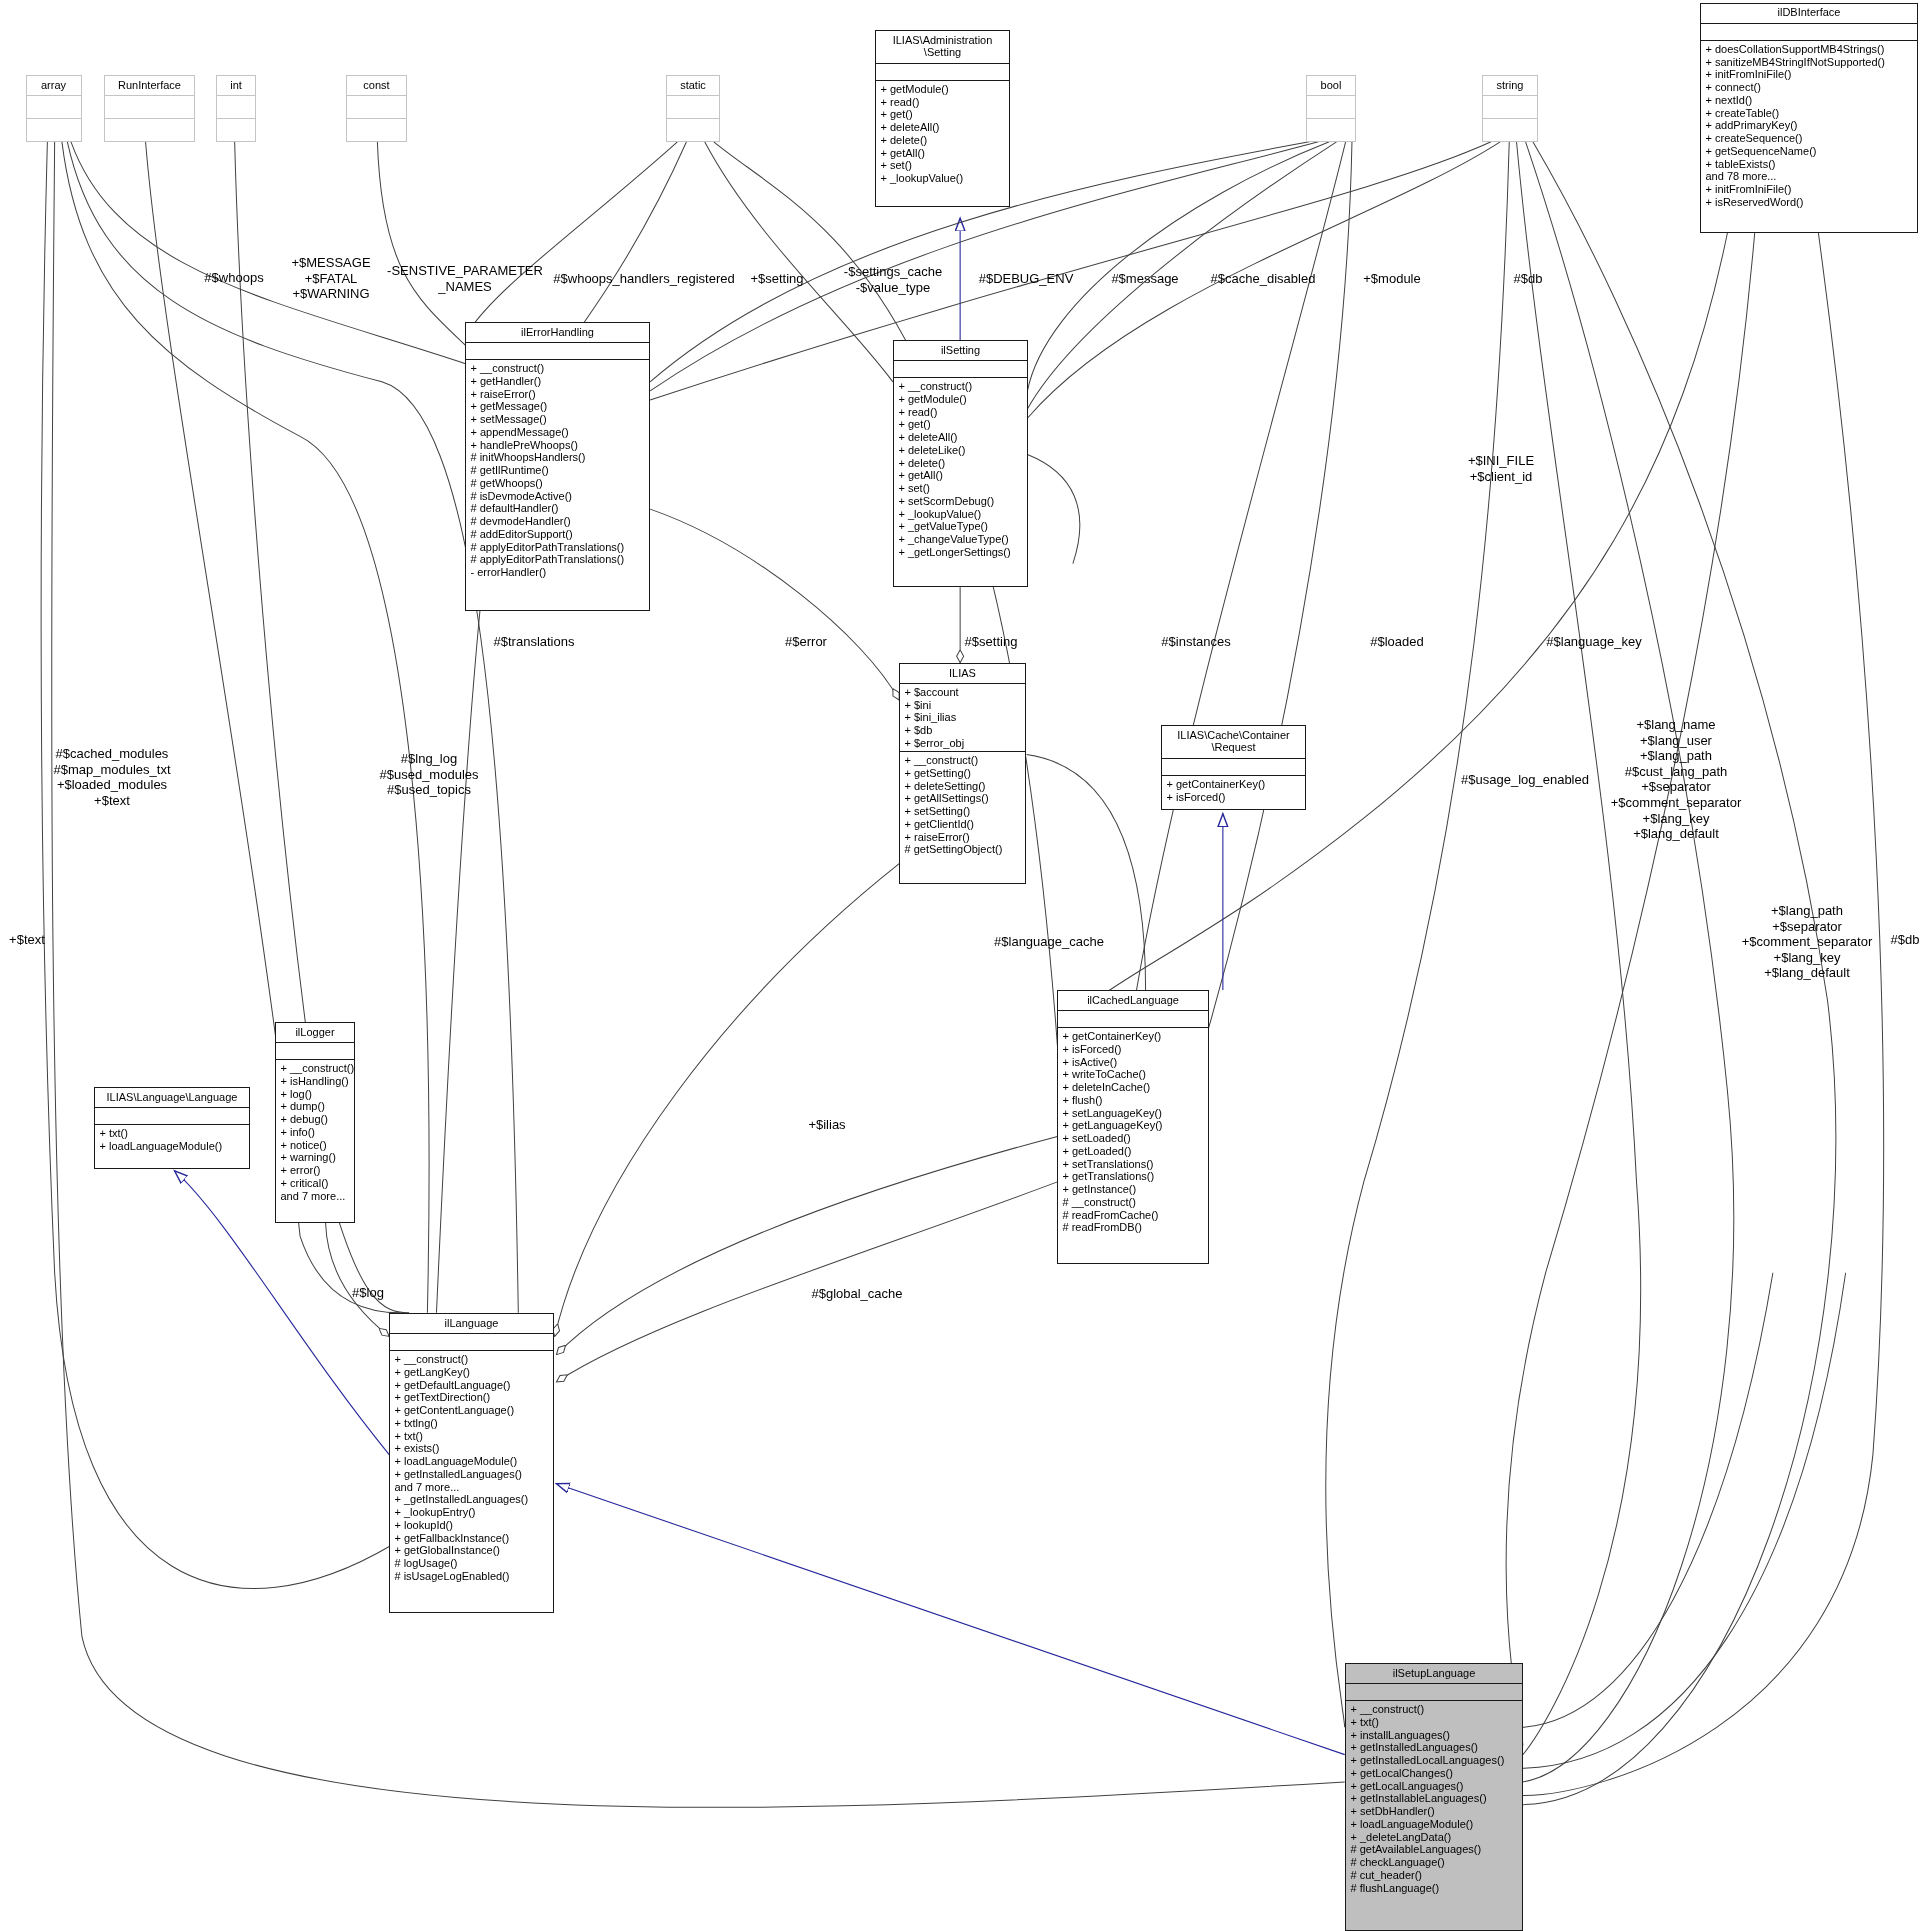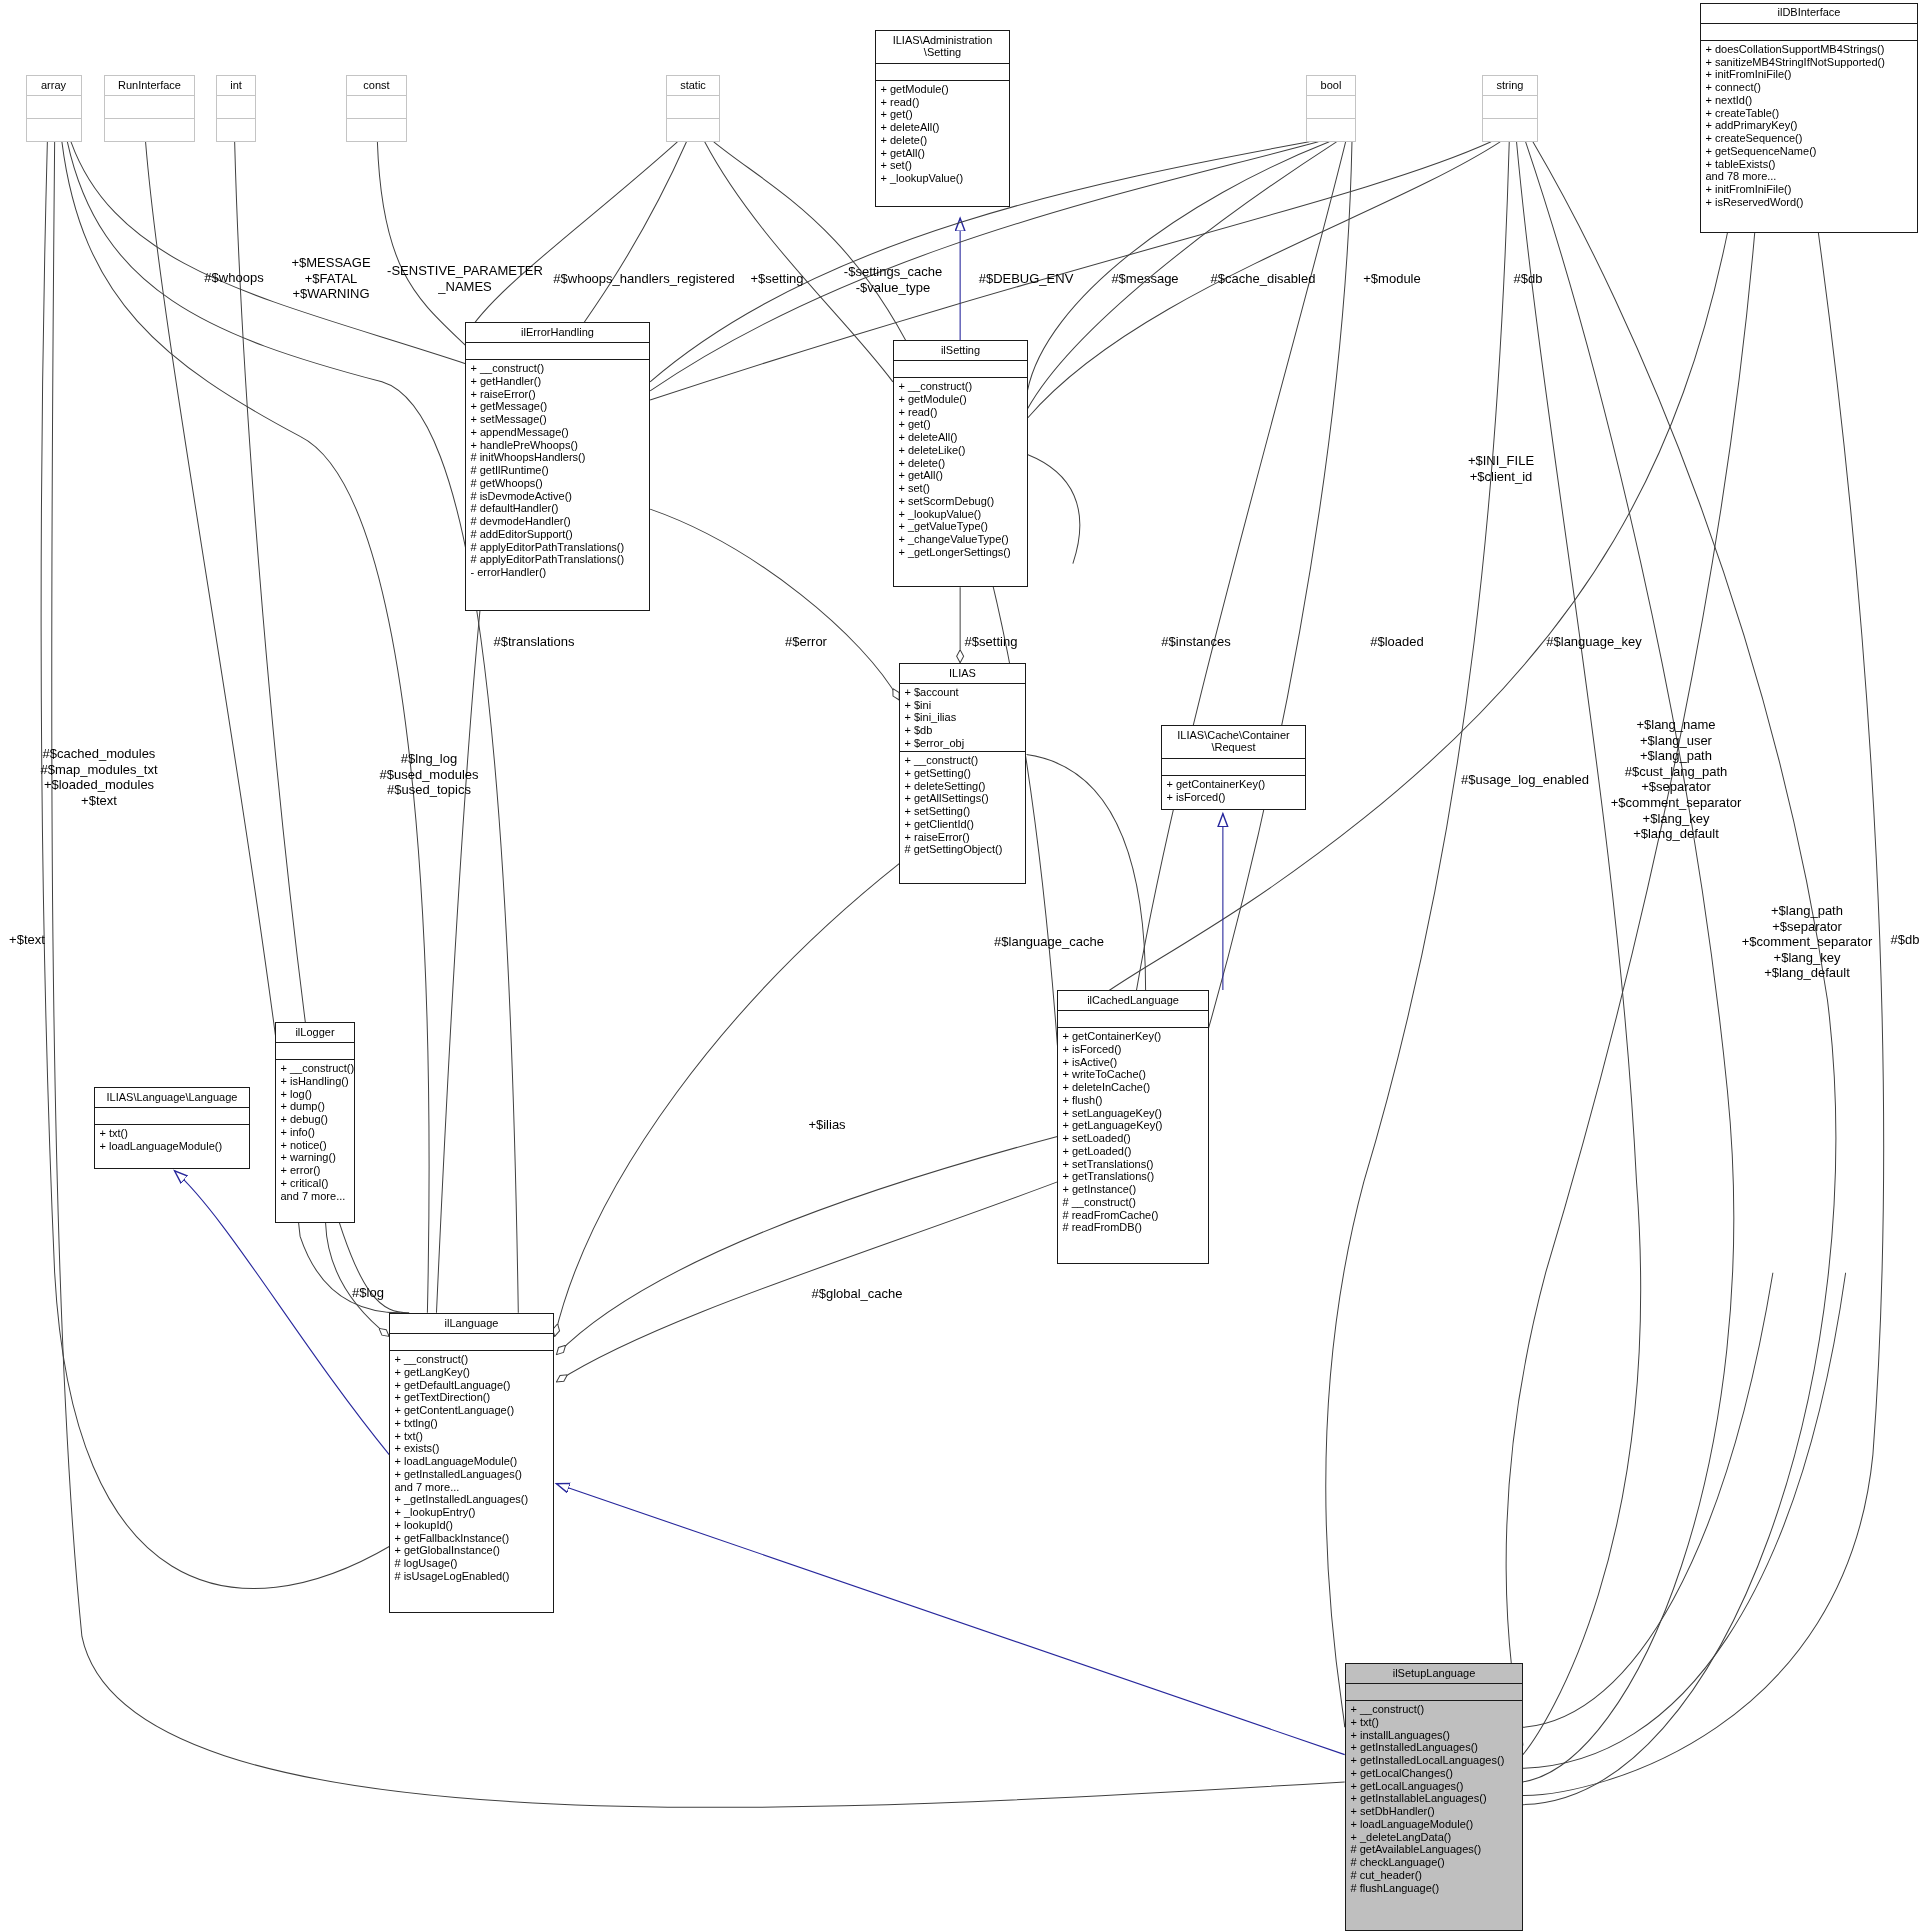--- a/index.html
+++ b/index.html
@@ -410,21 +410,21 @@
       <div class="elabel" style="left: 1392px; top: 271px;">+$module</div>
       <div class="elabel" style="left: 1528px; top: 271px;">#$db</div>
       <div class="elabel" style="left: 1501px; top: 453px;">+$INI_FILE
 +$client_id</div>
       <div class="elabel" style="left: 534px; top: 634px;">#$translations</div>
       <div class="elabel" style="left: 806px; top: 634px;">#$error</div>
       <div class="elabel" style="left: 991px; top: 634px;">#$setting</div>
       <div class="elabel" style="left: 1196px; top: 634px;">#$instances</div>
       <div class="elabel" style="left: 1397px; top: 634px;">#$loaded</div>
       <div class="elabel" style="left: 1594px; top: 634px;">#$language_key</div>
-      <div class="elabel" style="left: 99px; top: 746px; text-align: center;">#$cached_modules
+      <div class="elabel" style="left: 112px; top: 746px; text-align: center;">#$cached_modules
 #$map_modules_txt
 +$loaded_modules
 +$text</div>
       <div class="elabel" style="left: 429px; top: 751px;">#$lng_log
 #$used_modules
 #$used_topics</div>
       <div class="elabel" style="left: 1525px; top: 772px;">#$usage_log_enabled</div>
       <div class="elabel" style="left: 1676px; top: 717px;">+$lang_name
 +$lang_user
 +$lang_path

